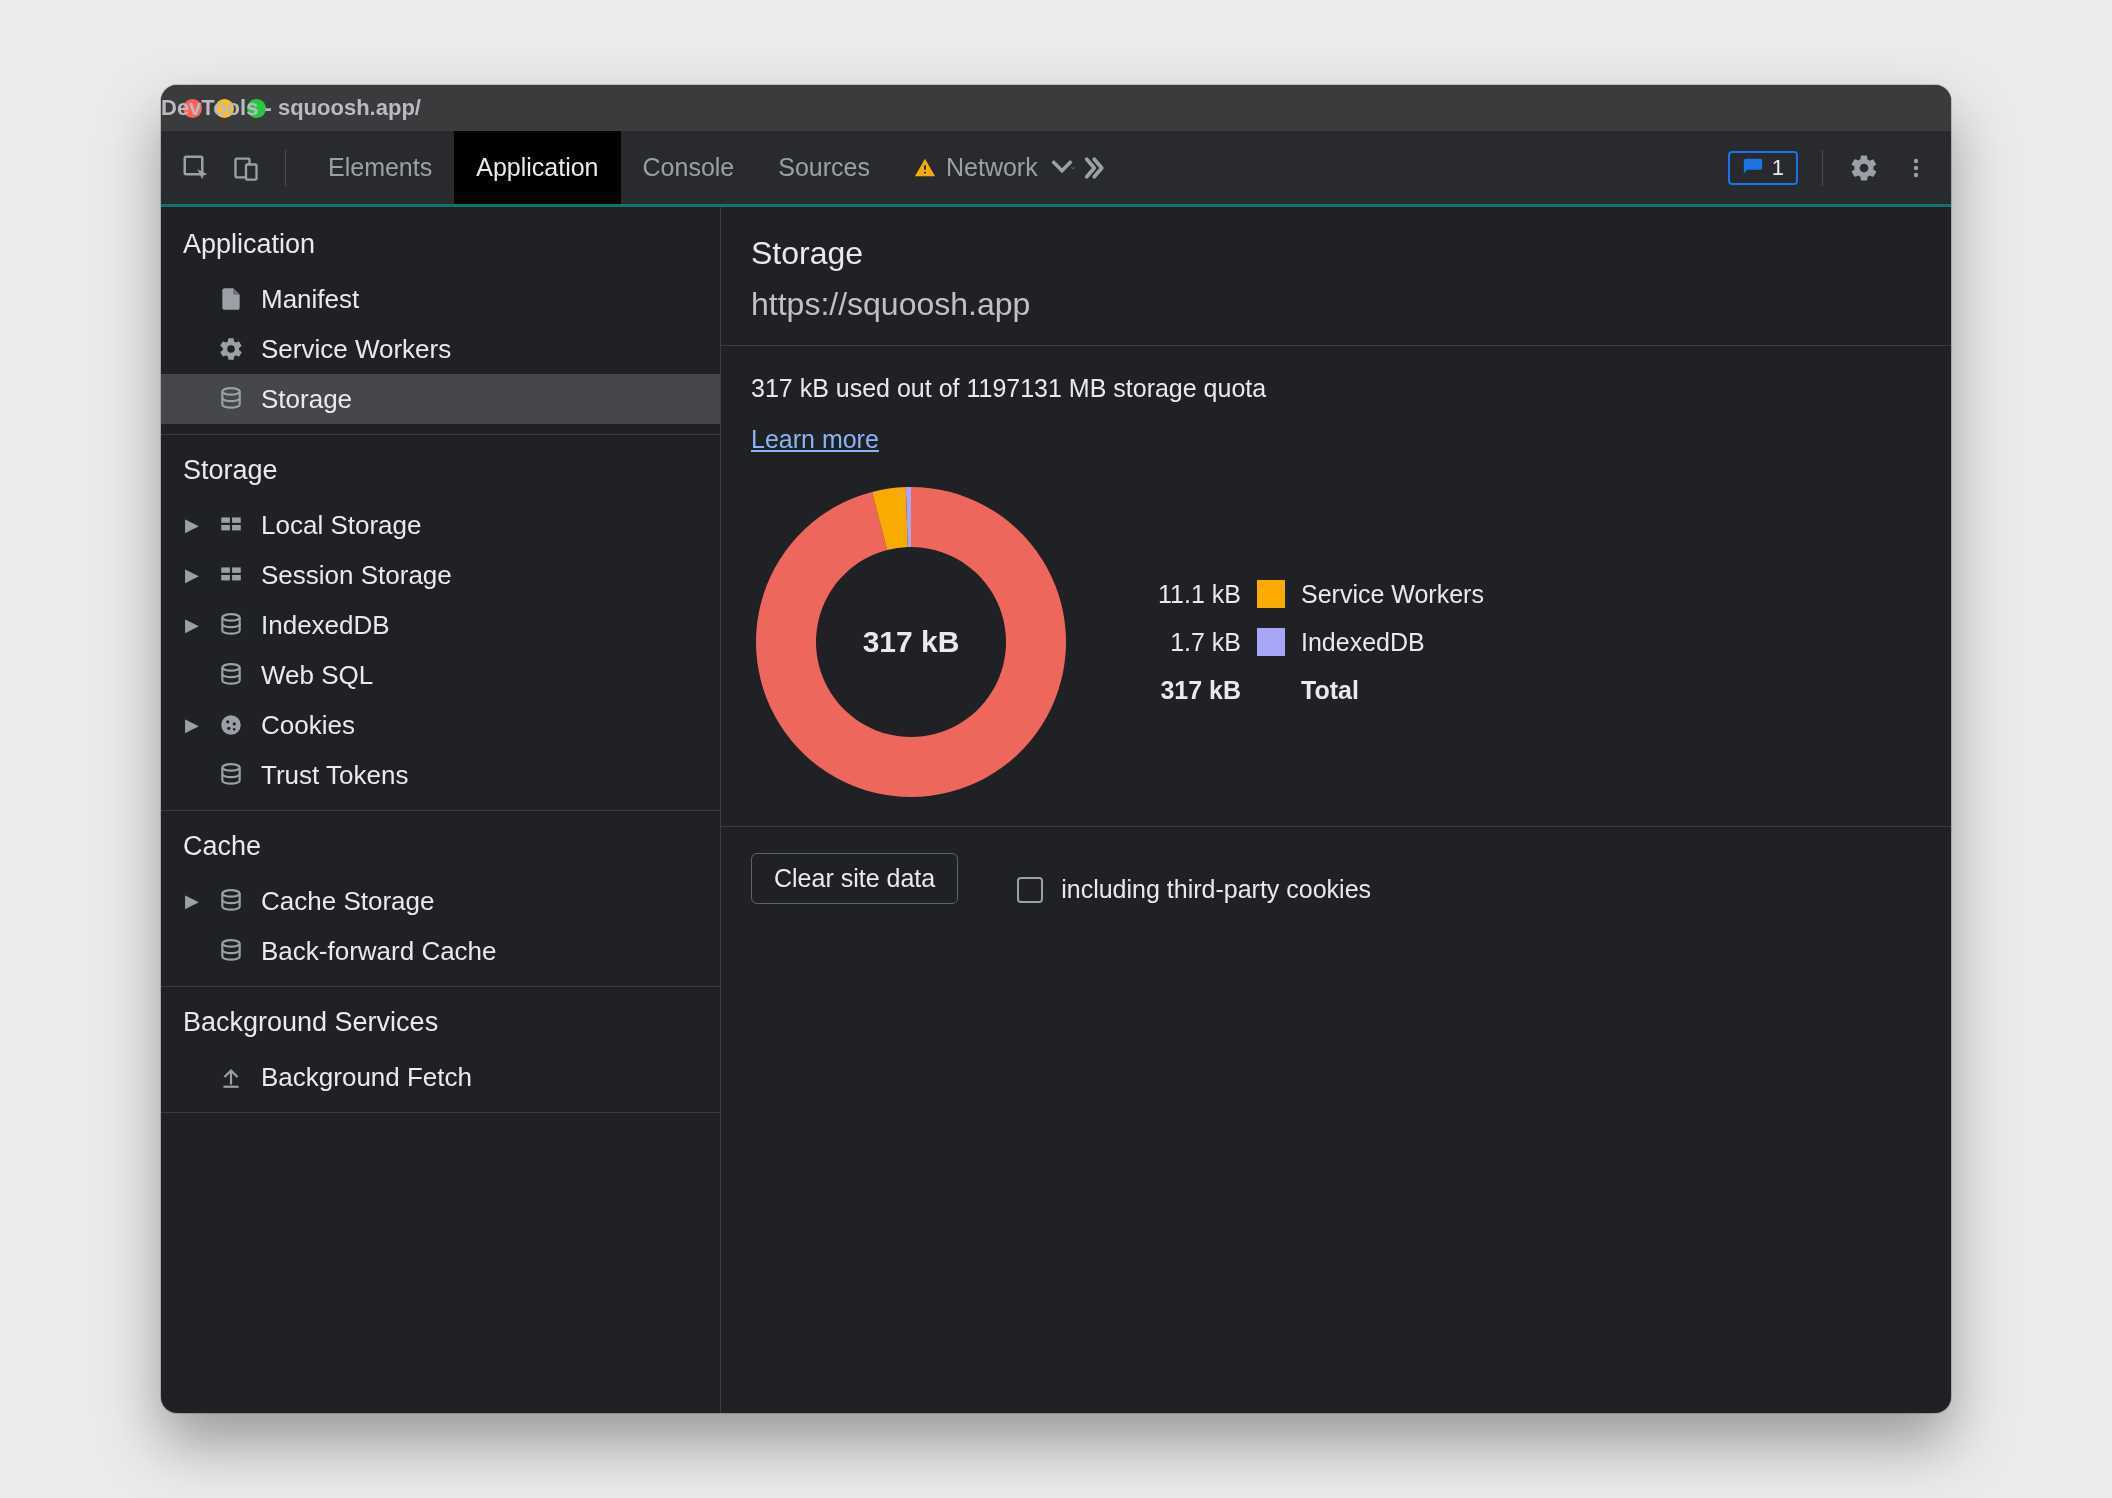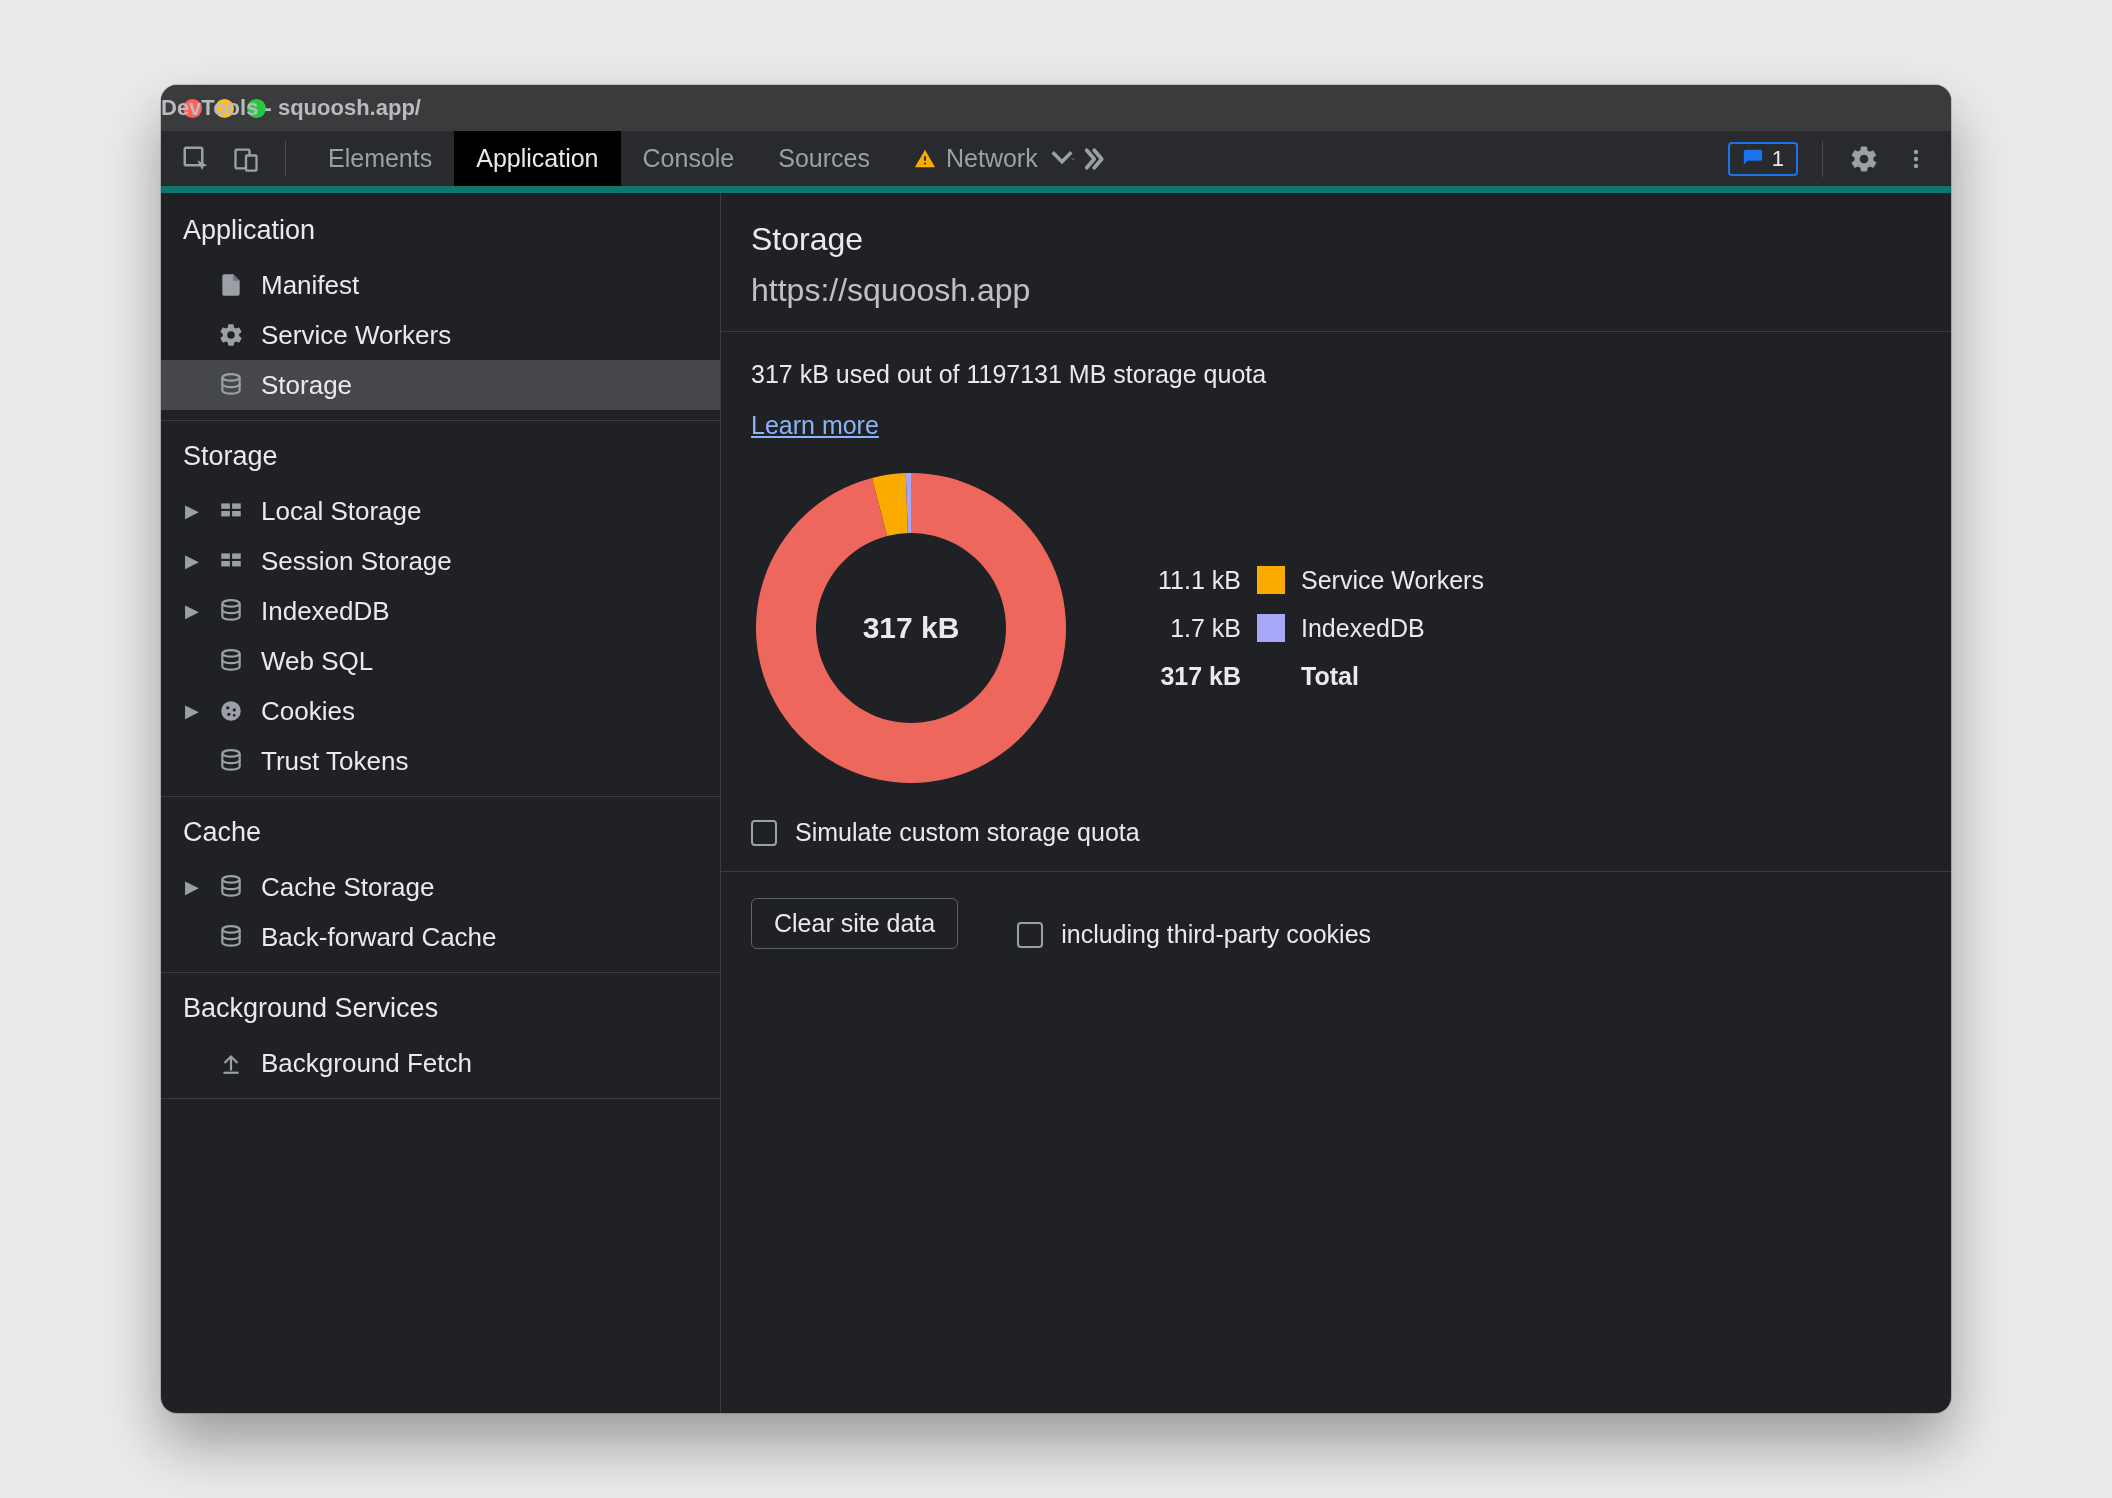--- a/index.html
+++ b/index.html
@@ -43,25 +43,25 @@
   .titlebar-title {
     position: absolute;
     left: 0; right: 0;
     text-align: left;
     color: #b9bbbe;
     font-size: 22px;
     font-weight: 600;
     pointer-events: none;
   }
   .toolbar {
-    height: 62px;
+    height: 76px;
     background: #292a2d;
     display: flex;
     align-items: stretch;
-    border-bottom: 7px solid #0f766e;
+    border-bottom: 3px solid #0f766e;
   }
   .tb-left {
     display: flex;
     align-items: center;
     padding: 0 14px 0 18px;
     gap: 16px;
   }
   .tb-icon { color:#9aa0a6; display:flex; align-items:center; justify-content:center; width:34px; height:34px; }
   .tb-divider { width:1px; height:36px; background:#4c4d50; margin:0 6px; }
   .tabs { display:flex; align-items:stretch; }
@@ -412,24 +412,20 @@
                 <span class="legend-label">IndexedDB</span>
               </div>
               <div class="legend-row legend-total">
                 <span class="legend-amt bold">317 kB</span>
                 <span class="swatch" style="background:transparent"></span>
                 <span class="legend-label">Total</span>
               </div>
             </div>
         </div>
 
-        <div class="simulate-row">
-          <div class="checkbox"></div>
-          <span>Simulate custom storage quota</span>
-        </div>
       </div>
 
       <div class="content-hr"></div>
 
       <div class="clear-block">
         <button class="btn">Clear site data</button>
         <div class="cleardata-row">
           <div class="checkbox"></div>
           <span>including third-party cookies</span>
         </div>

